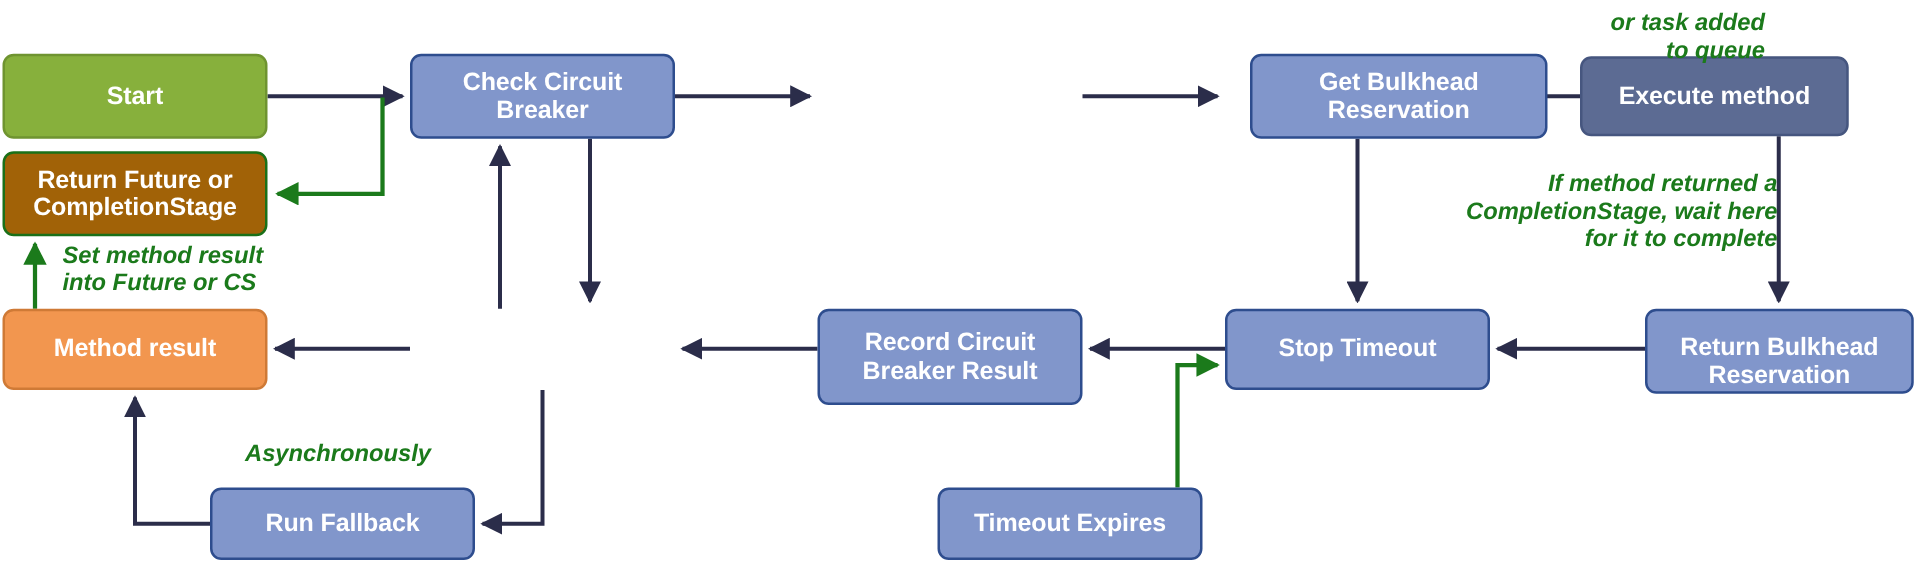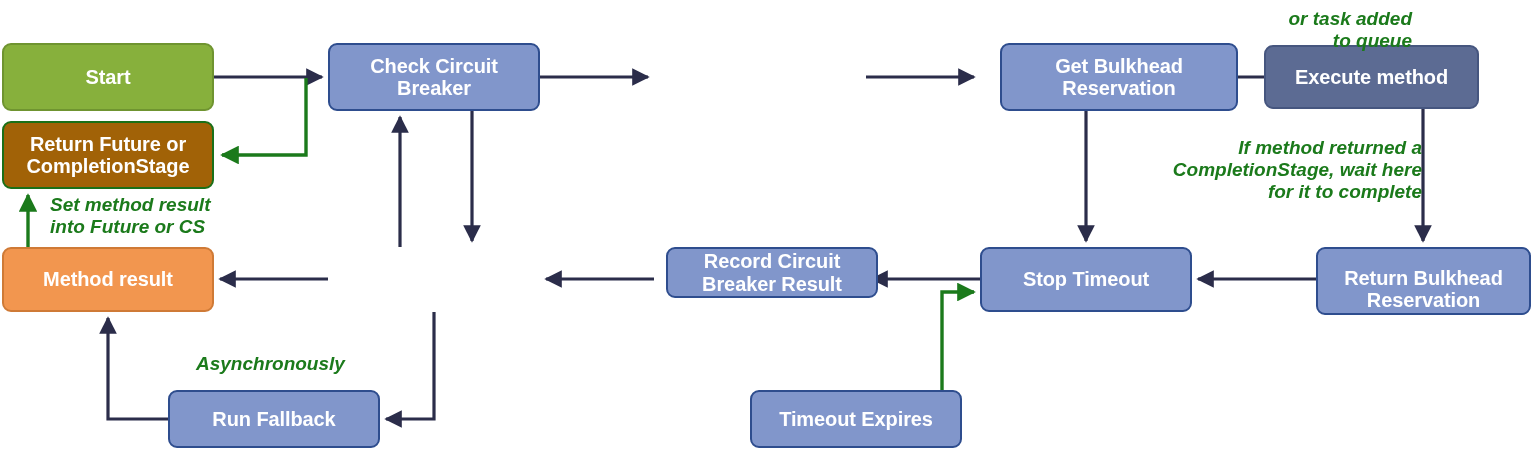--- a/index.html
+++ b/index.html
@@ -150,21 +150,21 @@
     <span class="node-label" style="white-space: pre-line;">Check Circuit
 Breaker</span>
   </div>
 
 
   <div class="node node-blue" style="left:168px; top:390px; width:212px; height:58px;">
     <span class="node-label" style="white-space: pre-line;">Run Fallback</span>
   </div>
 
 
-  <div class="node node-blue" style="left:654px; top:247px; width:212px; height:51px;margin-left:12px;">
+  <div class="node node-blue" style="left:654px; top:247px; width:212px; height:77px;">
     <span class="node-label" style="white-space: pre-line;">Record Circuit
 Breaker Result</span>
   </div>
 
   <div class="node node-blue" style="left:750px; top:390px; width:212px; height:58px;">
     <span class="node-label" style="white-space: pre-line;">Timeout Expires</span>
   </div>
 
   <div class="node node-blue" style="left:980px; top:43px; width:238px; height:68px;margin-left:20px;">
     <span class="node-label" style="white-space: pre-line;">Get Bulkhead

